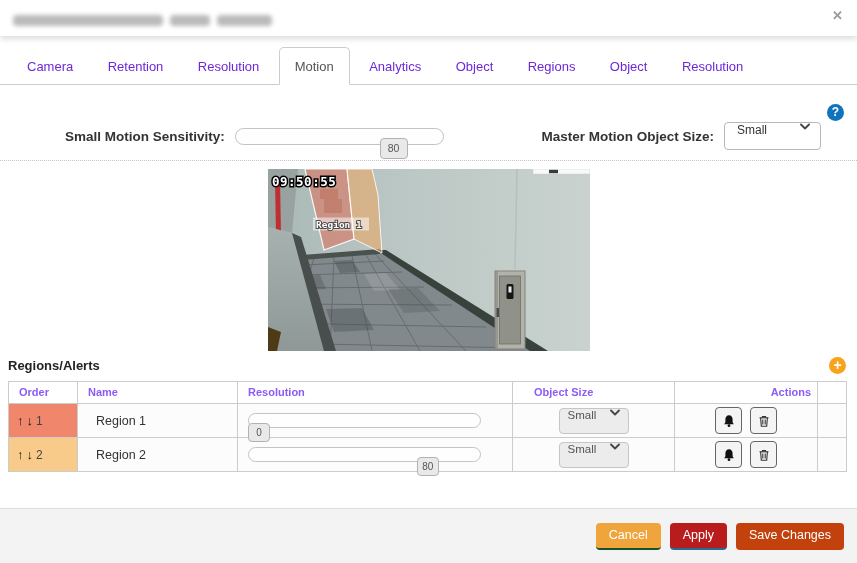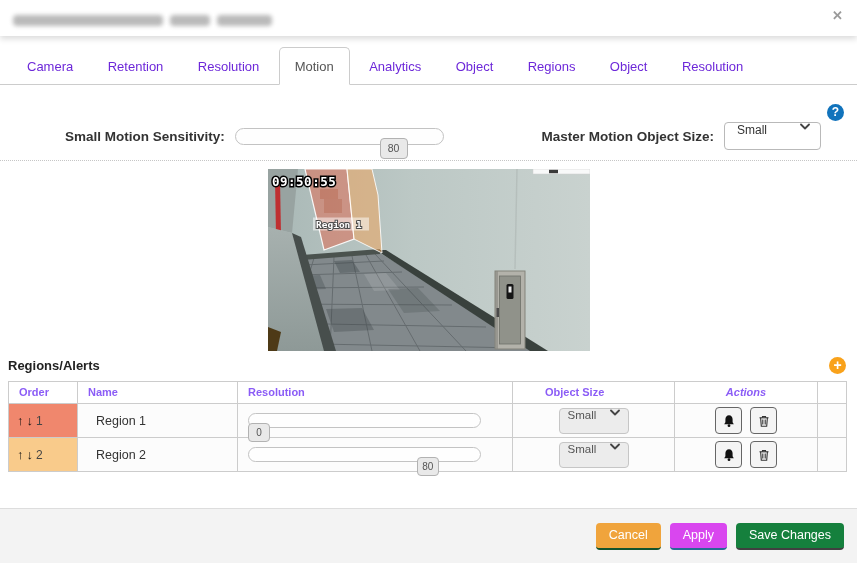--- a/index.html
+++ b/index.html
@@ -36,42 +36,42 @@
   
   .regions-head { display:flex; align-items:center; margin:6px 11px 7px 8px; }
   .regions-title { font-size:13px; font-weight:bold; color:#222; }
   .add-btn { margin-left:auto; width:17px; height:17px; border-radius:50%; background:#F9A21B; color:#fff; font-size:14px; font-weight:900; text-align:center; line-height:16px; cursor:pointer; }
 
   
   table { border-collapse:collapse; table-layout:fixed; width:838px; margin-left:8px; }
   col.c-order{width:69px;} col.c-name{width:160px;} col.c-sens{width:275px;} col.c-size{width:162px;} col.c-act{width:143px;} col.c-end{width:29px;}
   th, td { border:1px solid #ccc; }
   th { font-size:11px; color:#8b5cf6; text-align:left; padding:3px 6px 4px 10px; height:22px; font-weight:bold; }
-  th.th-actions { text-align:center; padding-left:6px;font-style:italic; }
-  th.th-size { padding-left:32px; }
+  th.th-actions { text-align:right; padding-left:6px; }
+  th.th-size { padding-left:21px; }
   td { height:34px; font-size:12.5px; color:#333; background:#fcfcfc; }
   td.order-cell { padding-left:8px; font-size:12px; color:#444; }
   td.order-cell .arr { font-weight:900; color:#111; font-size:13px; cursor:pointer; margin-right:3px; }
   td.name-cell { padding-left:18px; }
   td.sens-cell .slider { width:233px; height:19px; margin-left:10px; }
   td.sens-cell .slider .track { height:15px; border-radius:8px; }
   td.sens-cell .slider .handle { width:22px; height:19px; line-height:17px; font-size:10px; }
   td.size-cell { text-align:center; }
   td.size-cell .selectbox { display:inline-flex; width:70px; height:26px; background:#ececec; border-color:#c6c6c6; font-size:11.5px; color:#555; margin:0; padding:0 8px; }
   td.act-cell { text-align:center; }
   .icon-btn { display:inline-block; width:27px; height:27px; background:#f4f4f4; border:1.5px solid #666; border-radius:4px; vertical-align:middle; cursor:pointer; padding:0; line-height:24px; }
   .icon-btn + .icon-btn { margin-left:8px; }
   .icon-btn svg { vertical-align:middle; }
 
   
   .footer { position:absolute; left:0; right:0; bottom:0; height:55px; background:#f3f3f3; border-top:1px solid #ddd; display:flex; align-items:center; justify-content:flex-end; padding-right:13px; }
   .btn { height:27px; border:none; border-radius:4px; color:#fff; font-size:12.5px; font-family:"Liberation Sans",sans-serif; cursor:pointer; margin-left:9px; padding:0 13px; }
   .btn-cancel { background:#F0A43C; border-bottom:2px solid #14532d; }
-  .btn-apply  { background:#d946ef; border-bottom:2px solid #266b95; }
-  .btn-save   { background:#15803d; border-bottom:2px solid #404040; }
+  .btn-apply  { background:#b91c1c; border-bottom:2px solid #266b95; }
+  .btn-save   { background:#c2410c; border-bottom:2px solid #c2410c; }
 
   .mono { font-family:"DejaVu Sans Mono", monospace; }
 </style>
 </head>
 <body>
 
 <div class="titlebar">
   <span class="redacted-title">
     <span class="blob b1"></span><span class="blob b2"></span><span class="blob b3"></span>
   </span>

